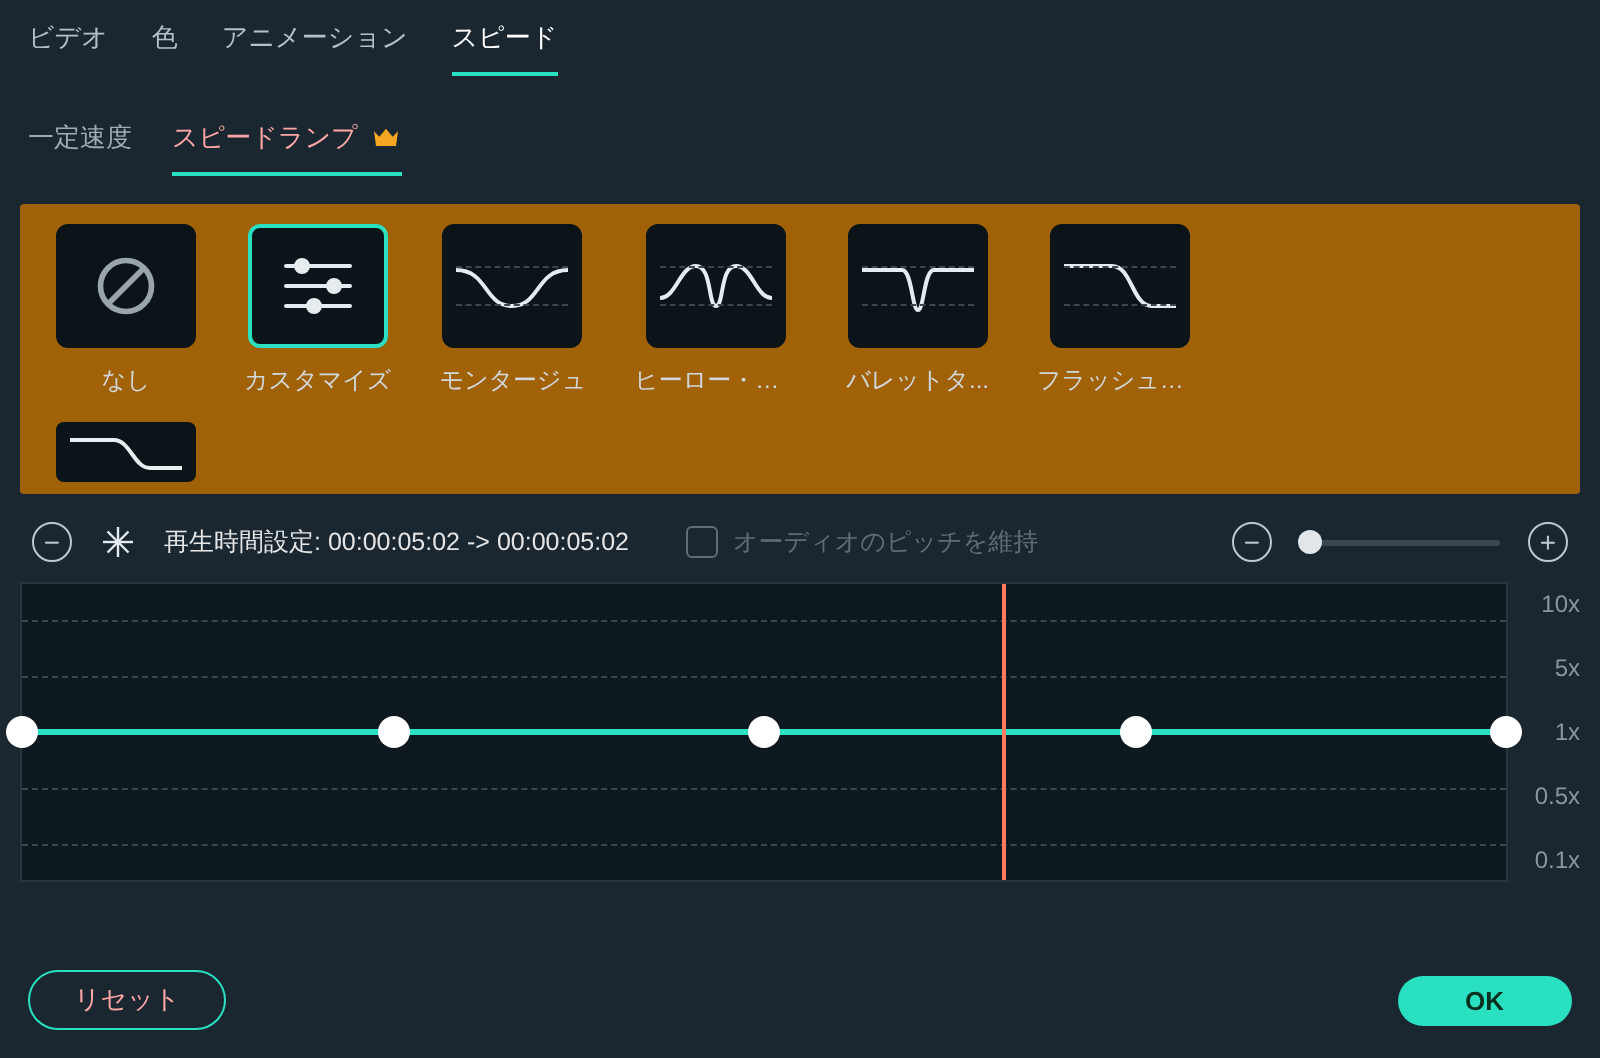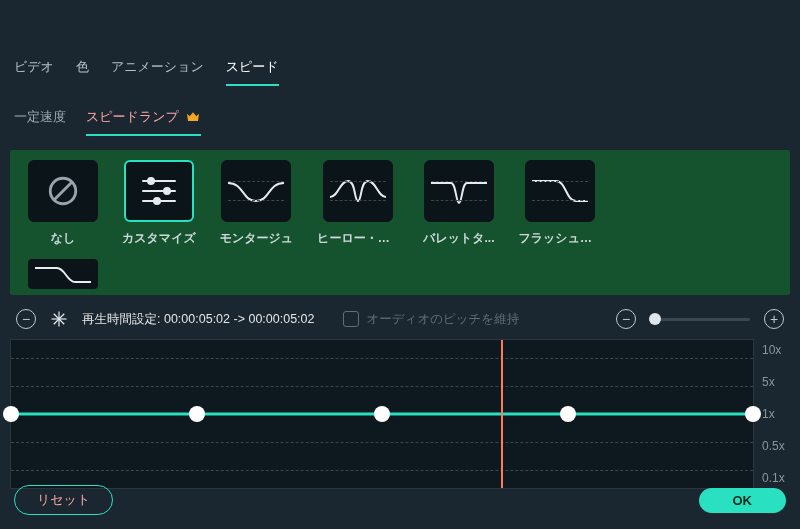--- a/index.html
+++ b/index.html
@@ -6,42 +6,41 @@
     body {
       background: #1a2730;
       color: #c8d2d8;
       font-family: "Hiragino Sans", "Meiryo", sans-serif;
       font-size: 13px;
       width: 800px;
       height: 529px;
       overflow: hidden;
     }
     
-    .top-tabs { display: flex; gap: 22px; padding: 10px 14px 0; margin-top: 48px; }
+    .top-tabs { display: flex; gap: 22px; padding: 10px 14px 0; }
     .top-tab {
       color: #b5c0c6; padding-bottom: 8px; cursor: pointer;
       border-bottom: 2px solid transparent;
     }
     .top-tab.active { color: #fff; border-bottom-color: #29e0c1; }
 
     
     .sub-tabs { display: flex; gap: 20px; padding: 22px 14px 0; align-items: center; }
     .sub-tab {
       color: #9fabb2; padding-bottom: 8px; cursor: pointer;
       border-bottom: 2px solid transparent; display: flex; align-items: center; gap: 6px;
     }
     .sub-tab.active { color: #fca5a5; border-bottom-color: #29e0c1; }
     .crown-icon { width: 16px; height: 16px; }
 
     
     .preset-panel {
       margin: 14px 10px 0; padding: 10px 6px 6px;
-      background: #14532d;
+      background: #a16207;
       border-radius: 2px;
-      font-weight: bold;
     }
     .preset-row { display: flex; gap: 24px; padding: 0 12px; }
     .preset {
       display: flex; flex-direction: column; align-items: center; gap: 8px;
       cursor: pointer;
     }
     .preset-box {
       width: 70px; height: 62px; background: #0b1419;
       border: 1px solid #0b1419; border-radius: 6px;
       display: flex; align-items: center; justify-content: center;
@@ -106,21 +105,21 @@
     }
     .graph .kf {
       position: absolute; top: 50%; width: 16px; height: 16px; background: #fff;
       border-radius: 50%; transform: translate(-50%, -50%);
     }
     .graph .playhead {
       position: absolute; top: 0; bottom: 0; width: 2px; background: #ff7a5c;
     }
     .ylabels {
       width: 36px; display: flex; flex-direction: column; justify-content: space-between;
-      padding: 4px 0 4px 8px; font-size: 12px; color: #8a969e;
+      padding: 4px 0 4px 8px; font-size: 12px; color: #8a969e; align-items: flex-end;
     }
 
     
     .footer {
       position: absolute; left: 0; right: 0; bottom: 0;
       display: flex; align-items: center; justify-content: space-between;
       padding: 10px 14px 14px;
     }
     .btn-reset {
       border: 1.5px solid #29e0c1; color: #fca5a5; background: transparent;

